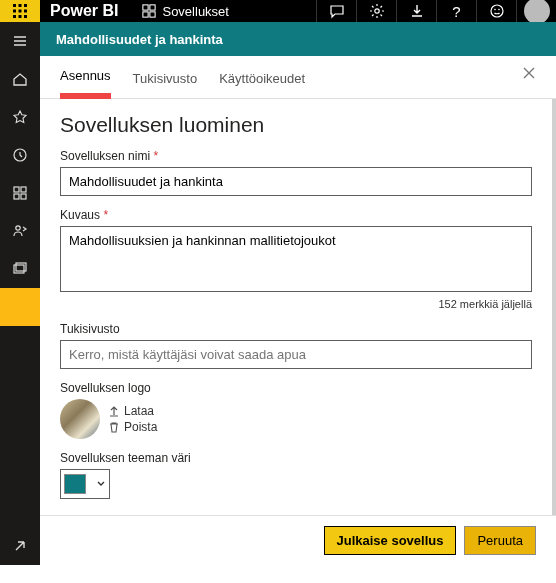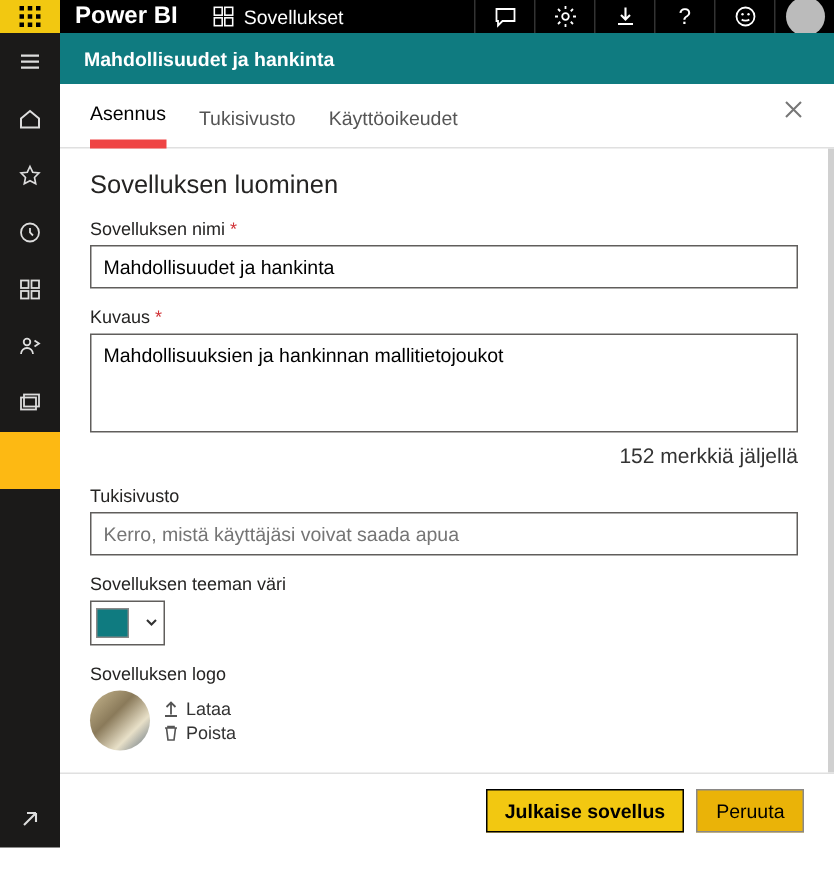--- a/index.html
+++ b/index.html
@@ -17,27 +17,27 @@
   .side-item { width: 40px; height: 38px; display: flex; align-items: center; justify-content: center; }
   .side-item.active { background: #fdb913; }
   .side-grow { flex: 1; }
   .subheader { height: 34px; background: #0f7b80; color: #fff; display: flex; align-items: center; padding: 0 16px; font-size: 13px; font-weight: 600; }
   .main { flex: 1; display: flex; flex-direction: column; position: relative; }
   .tabs { display: flex; align-items: center; gap: 22px; padding: 12px 20px 0 20px; border-bottom: 1px solid #e0e0e0; font-size: 13px; position: relative; }
   .tab { padding-bottom: 10px; color: #555; cursor: pointer; }
   .tab.active { color: #000; border-bottom: 6px solid #ef4444; margin-bottom: -1px; }
   .close-x { position: absolute; right: 20px; top: 10px; color: #777; font-size: 16px; cursor: pointer; }
   .panel { padding: 14px 20px 10px 20px; overflow-y: auto; flex: 1; border-right: 4px solid #d0d0d0; }
-  .section-title { font-size: 17px; font-weight: 400; color: #252423; margin-bottom: 12px; }
+  .section-title { font-size: 21px; font-weight: 400; color: #252423; margin-bottom: 12px; }
   .field-label { font-size: 12px; color: #252423; margin-bottom: 4px; }
   .req { color: #d13438; }
   input.text, textarea.text { width: 100%; border: 1px solid #605e5c; padding: 6px 8px; font-size: 13px; font-family: inherit; background: #fff; }
   textarea.text { height: 66px; resize: none; }
   .field-block { margin-bottom: 12px; }
-  .counter { text-align: right; font-size: 14px; color: #333; margin-top: 2px; }
+  .counter { text-align: right; font-size: 11px; color: #333; margin-top: 2px; }
   .logo-row { display: flex; align-items: center; gap: 8px; margin-top: 4px; }
   .logo-thumb { width: 40px; height: 40px; border-radius: 50%; background: linear-gradient(135deg, #c8b890 0%, #8a7a5a 40%, #e8e0c8 70%, #5a6a7a 100%); }
   .logo-actions { display: flex; flex-direction: column; font-size: 12px; color: #333; gap: 2px; }
   .logo-act { display: flex; align-items: center; gap: 4px; cursor: pointer; }
   .theme-picker { width: 50px; height: 30px; border: 1px solid #605e5c; display: flex; align-items: center; justify-content: space-between; padding: 3px; margin-top: 4px; }
   .theme-swatch { width: 22px; height: 20px; background: #0f7b80; border: 1px solid #888; }
   .footer { border-top: 1px solid #e0e0e0; padding: 10px 20px; display: flex; justify-content: flex-end; gap: 8px; }
   .btn { font-size: 13px; padding: 6px 12px; cursor: pointer; border: 1px solid #8a8886; background: #eab308; }
   .btn.primary { background: #f2c811; border-color: #000; font-weight: 600; }
   svg { display: block; }
@@ -183,30 +183,20 @@
 
       <div class="field-block">
         <div class="field-label"><span>Kuvaus</span>&nbsp;<span class="req">*</span></div>
         <textarea class="text" style="">Mahdollisuuksien ja hankinnan mallitietojoukot</textarea>
         <div class="counter">152 merkkiä jäljellä</div>
       </div>
 
       <div class="field-block">
         <div class="field-label">Tukisivusto</div>
         <input class="text" type="text" placeholder="Kerro, mistä käyttäjäsi voivat saada apua" style="">
-      </div>
-
-      <div class="field-block">
-        <div class="field-label">Sovelluksen teeman väri</div>
-        <div class="theme-picker">
-          <div class="theme-swatch"></div>
-          <svg width="10" height="10" viewBox="0 0 10 10">
-              <path d="M2 3l3 3 3-3" stroke="#333" stroke-width="1.4" fill="none"></path>
-            </svg>
-        </div>
       </div>
 
       <div class="field-block">
         <div class="field-label">Sovelluksen logo</div>
         <div class="logo-row">
           <div class="logo-thumb"></div>
           <div class="logo-actions">
             <div class="logo-act">
               <svg width="12" height="12" viewBox="0 0 12 12">
                   <path d="M6 10V3M3 5l3-3 3 3M2 11h8" stroke="#555" stroke-width="1.2" fill="none"></path>
@@ -215,20 +205,30 @@
             </div>
             <div class="logo-act">
               <svg width="12" height="12" viewBox="0 0 12 12">
                   <path d="M2 3h8M4 3V2h4v1M3 3l1 8h4l1-8" stroke="#555" stroke-width="1.1" fill="none"></path>
                 </svg>
               <span>Poista</span>
             </div>
           </div>
         </div>
       </div>
+
+      <div class="field-block">
+        <div class="field-label">Sovelluksen teeman väri</div>
+        <div class="theme-picker">
+          <div class="theme-swatch"></div>
+          <svg width="10" height="10" viewBox="0 0 10 10">
+              <path d="M2 3l3 3 3-3" stroke="#333" stroke-width="1.4" fill="none"></path>
+            </svg>
+        </div>
+      </div>
     </div>
 
     <div class="footer">
       <button class="btn primary">Julkaise sovellus</button>
       <button class="btn">Peruuta</button>
     </div>
   </div>
 </div>
 
 </body></html>

